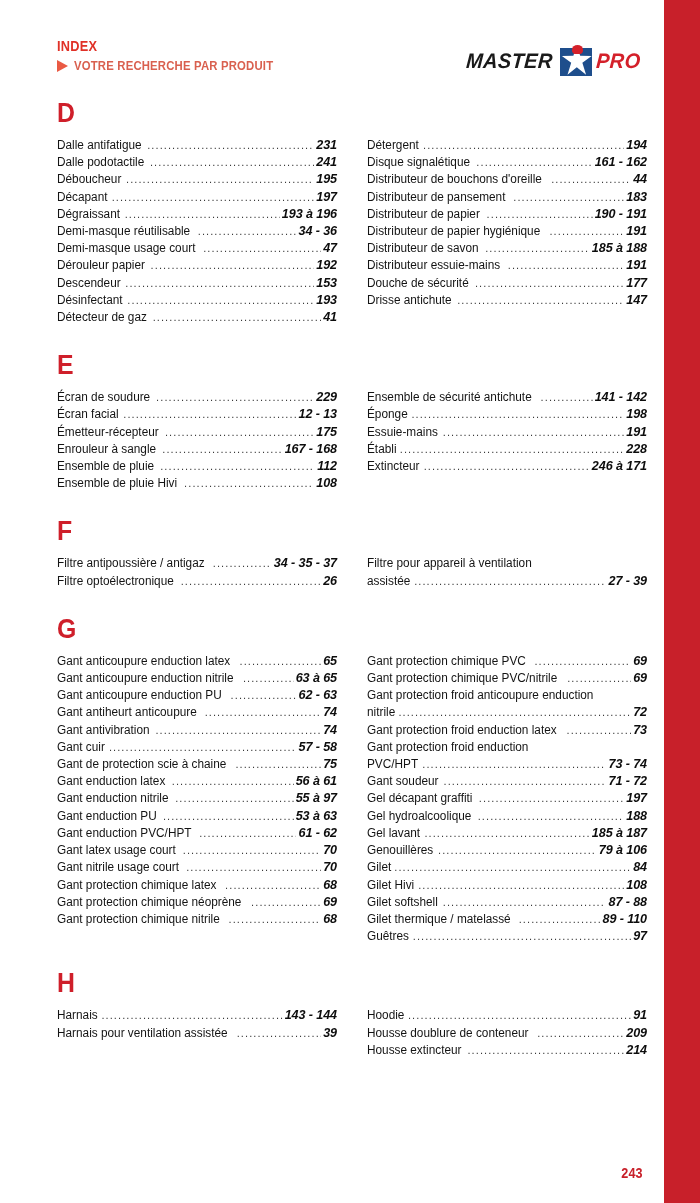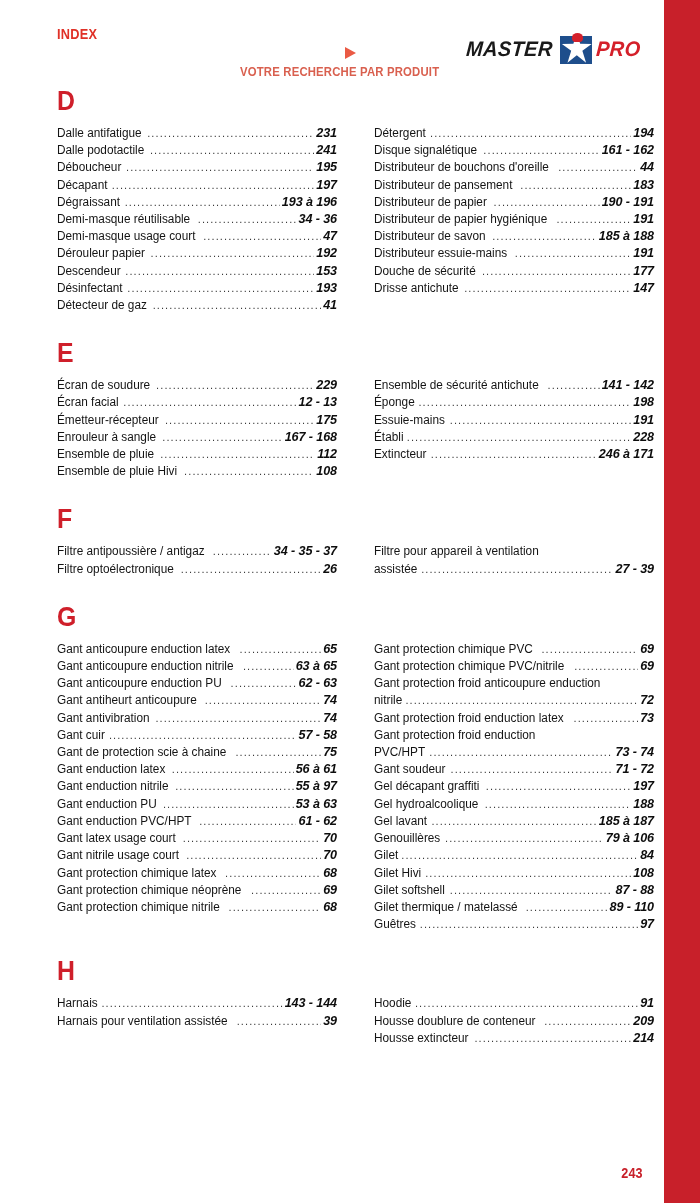--- a/index.html
+++ b/index.html
@@ -18,21 +18,21 @@
   .side-bar {
     position: absolute;
     top: 0; right: 0;
     width: 36px; height: 1203px;
     background: #c8202a;
   }
   .content {
     position: absolute;
     left: 0; top: 0;
     width: 664px; height: 1203px;
-    padding: 0 20px 0 57px;
+    padding: 12px 20px 0 57px;
   }
   
   .header {
     position: relative;
     height: 56px;
     margin-top: 26px;
   }
   .index-title {
     font-size: 14.5px;
     font-weight: bold;
@@ -40,21 +40,20 @@
     letter-spacing: 0.3px;
     font-stretch: condensed;
     transform: scaleX(0.88);
     transform-origin: left center;
   }
   .subtitle-row {
     display: flex;
     align-items: center;
     margin-top: 5px;
     gap: 6px;
-    flex-direction: column;
   }
   .play-icon {
     width: 0; height: 0;
     border-left: 11px solid #ea5a44;
     border-top: 6.5px solid transparent;
     border-bottom: 6.5px solid transparent;
     flex: 0 0 auto;
   }
   .subtitle {
     font-size: 12.6px;
@@ -123,28 +122,28 @@
     font-size: 27px;
     font-weight: bold;
     color: #cf1f2a;
     line-height: 1;
     letter-spacing: -0.5px;
     transform: scaleX(0.92);
     transform-origin: left bottom;
   }
   .cols {
     display: flex;
-    gap: 33px;
+    gap: 18px;
     margin-top: 10px;
   }
   .col {
     width: 280px;
     flex: 0 0 280px;
   }
-  .col.right { margin-left: 4px; }
+  .col.right { margin-left: 12px; }
   .entry {
     display: flex;
     align-items: baseline;
     font-size: 12.3px;
     color: #141414;
     line-height: 17.2px;
     white-space: nowrap;
     width: 100%;
   }
   .entry .label {

